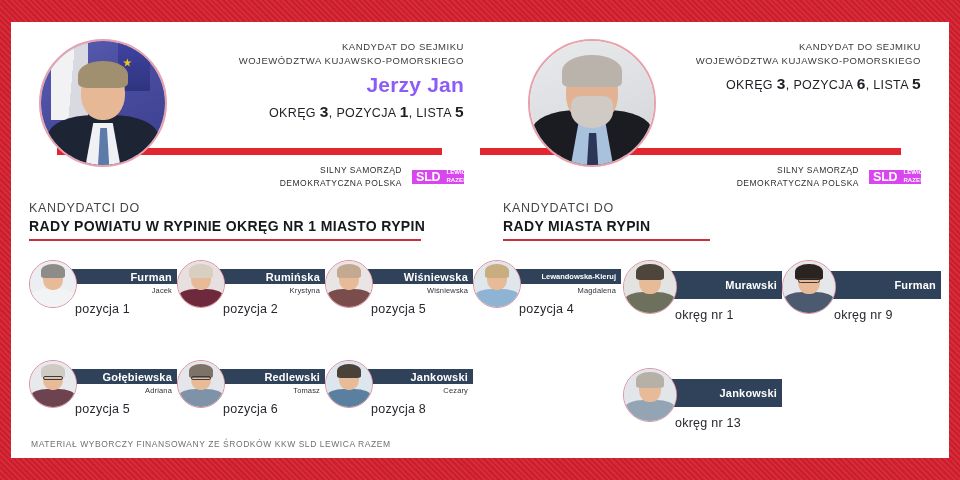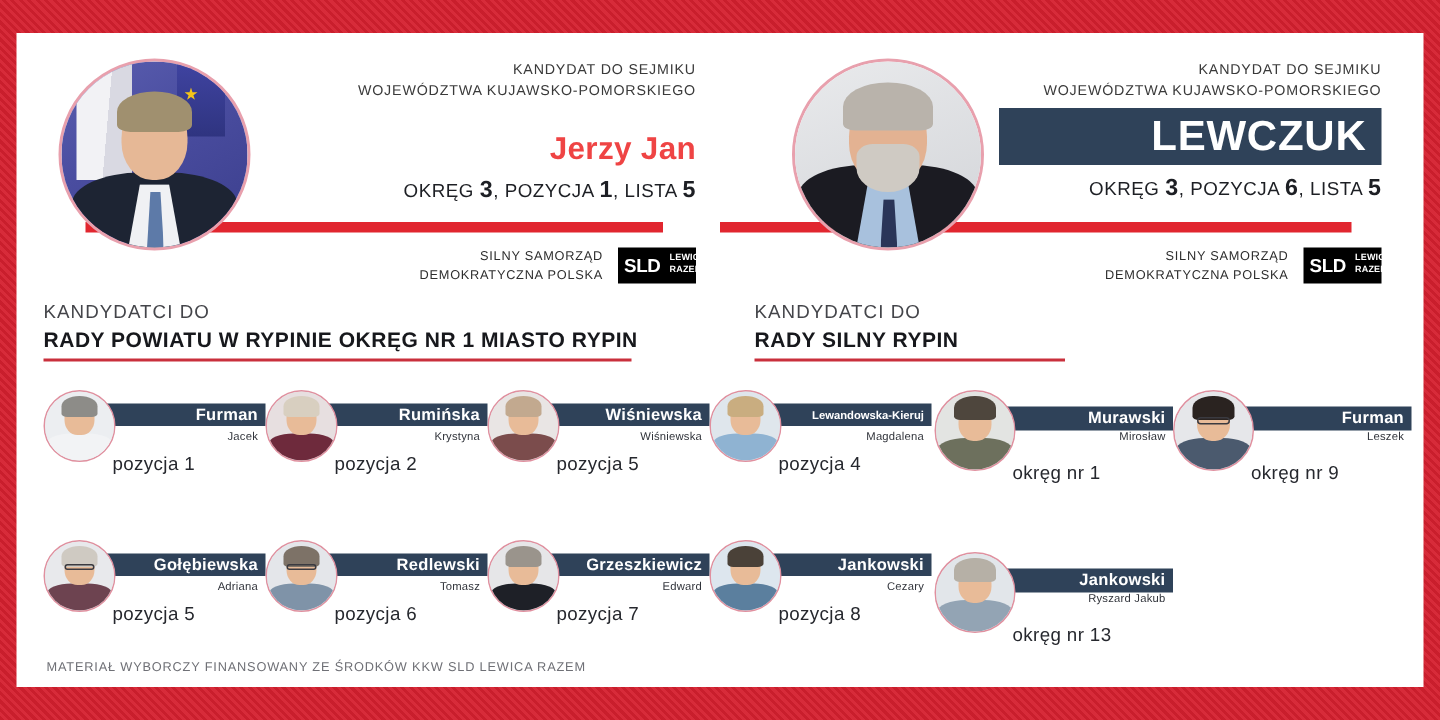--- a/index.html
+++ b/index.html
@@ -88,22 +88,22 @@
 
   .hdr-text{ position:absolute; top:18px; text-align:right; }
   .hdr-left  .hdr-text{ left:166px; right:16px; }
   .hdr-right .hdr-text{ left:186px; right:28px; }
 
   .kand-line{
     font-size:9.5px; letter-spacing:.55px; color:#3a3a3a; line-height:1.45;
     font-weight:400;
   }
   .firstname{
-    font-size:21px; font-weight:700; color:#ef4444;
-    letter-spacing:.2px; margin-top:20px; line-height:1.1;
+    font-size:21px; font-weight:700; color:#8b5cf6;
+    letter-spacing:.2px; margin-top:5px; line-height:1.1;
   }
   .surname-bar{
     margin-top:4px;
     background:#2f4259;
     padding:4px 10px 5px 18px;
     display:block;
   }
   .surname{
     font-size:28px; font-weight:700; color:#ffffff;
     letter-spacing:.5px; line-height:1.05; white-space:nowrap;
@@ -117,21 +117,21 @@
   .slogan-row{
     position:absolute; right:16px; top:142px;
     display:flex; align-items:center; gap:10px;
   }
   .hdr-right .slogan-row{ right:28px; }
   .slogan{
     text-align:right; font-size:8.5px; color:#2d2d2d;
     letter-spacing:.5px; line-height:1.5;
   }
   .sld-logo{
-    width:52px; height:24px; background:#000000;
+    width:52px; height:14px; background:#d946ef;
     display:flex; align-items:center; position:relative;
   }
   .sld-logo .sld{
     color:#fff; font-weight:700; font-size:12.5px; letter-spacing:-.2px;
     padding-left:4px;
   }
   .sld-logo .bar{
     width:2px; height:20px; background:#fff; margin:0 3px;
   }
   .sld-logo .lr{
@@ -191,21 +191,21 @@
   .surname-sm.tight{ font-size:7.5px; letter-spacing:0; }
   .firstname-sm{
     position:absolute; left:28px; right:0; top:26px;
     text-align:right; padding-right:5px;
     font-size:7.5px; color:#30333a; letter-spacing:.15px; white-space:nowrap;
   }
   .pos{
     position:absolute; left:46px; top:42px;
     font-size:12.5px; color:#26282e; letter-spacing:.25px;
   }
-  .grid-right .name-bar  { left:32px; top:11px; height:16px; }
+  .grid-right .name-bar  { left:32px; top:11px; height:28px; }
   .grid-right .firstname-sm{ left:32px; top:26px; }
   .grid-right .pos       { left:52px; top:48px; }
 
   
   .footer{
     position:absolute; left:20px; bottom:9px;
     font-size:8.5px; color:#6f7076; letter-spacing:.55px;
   }
 </style>
 </head>
@@ -267,23 +267,20 @@
               <div class="shirt"></div>
               <div class="tie"></div>
             <div class="head"></div>
               <div class="beard"></div>
               <div class="hair"></div>
           </div>
         </div>
         <div class="hdr-text">
           <div class="kand-line">KANDYDAT DO SEJMIKU</div>
           <div class="kand-line">WOJEWÓDZTWA KUJAWSKO-POMORSKIEGO</div>
-          <div class="surname-bar">
-            <span class="surname">LEWCZUK</span>
-          </div>
           <div class="okreg">
             <span>OKRĘG</span>
             <b>3</b><span>,</span>
             <span>POZYCJA</span>
             <b>6</b><span>,</span>
             <span>LISTA</span>
             <b>5</b>
           </div>
         </div>
         <div class="slogan-row">
@@ -304,21 +301,21 @@
     </div>
 
     <div class="sec sec-left">
       <div class="small">KANDYDATCI DO</div>
       <div class="big">RADY POWIATU W RYPINIE OKRĘG NR 1 MIASTO RYPIN</div>
       <div class="rule"></div>
     </div>
 
     <div class="sec sec-right">
       <div class="small">KANDYDATCI DO</div>
-      <div class="big">RADY SILNY RYPIN</div>
+      <div class="big">RADY MIASTA RYPIN</div>
       <div class="rule"></div>
     </div>
 
     <div class="grid grid-left" id="grid-powiat">
         <div class="card">
           <div class="card-photo">
             <div class="mini">
               <div class="bg" style="background:#eceef1"></div>
               <div class="torso" style="background:#f2f3f5"></div>
               <div class="head"></div>
@@ -404,35 +401,20 @@
           </div>
           <div class="name-bar">
             <span class="surname-sm">Redlewski</span>
           </div>
           <div class="firstname-sm">Tomasz</div>
           <div class="pos">pozycja 6</div>
         </div>
         <div class="card">
           <div class="card-photo">
             <div class="mini">
-              <div class="bg" style="background:#e6e6e8"></div>
-              <div class="torso" style="background:#1e2027"></div>
-              <div class="head"></div>
-              <div class="hair" style="background:#9a948c"></div>
-            </div>
-          </div>
-          <div class="name-bar">
-            <span class="surname-sm">Grzeszkiewicz</span>
-          </div>
-          <div class="firstname-sm">Edward</div>
-          <div class="pos">pozycja 7</div>
-        </div>
-        <div class="card">
-          <div class="card-photo">
-            <div class="mini">
               <div class="bg" style="background:#dde6ee"></div>
               <div class="torso" style="background:#5b7f9e"></div>
               <div class="head"></div>
               <div class="hair" style="background:#4a4138"></div>
             </div>
           </div>
           <div class="name-bar">
             <span class="surname-sm">Jankowski</span>
           </div>
           <div class="firstname-sm">Cezary</div>

